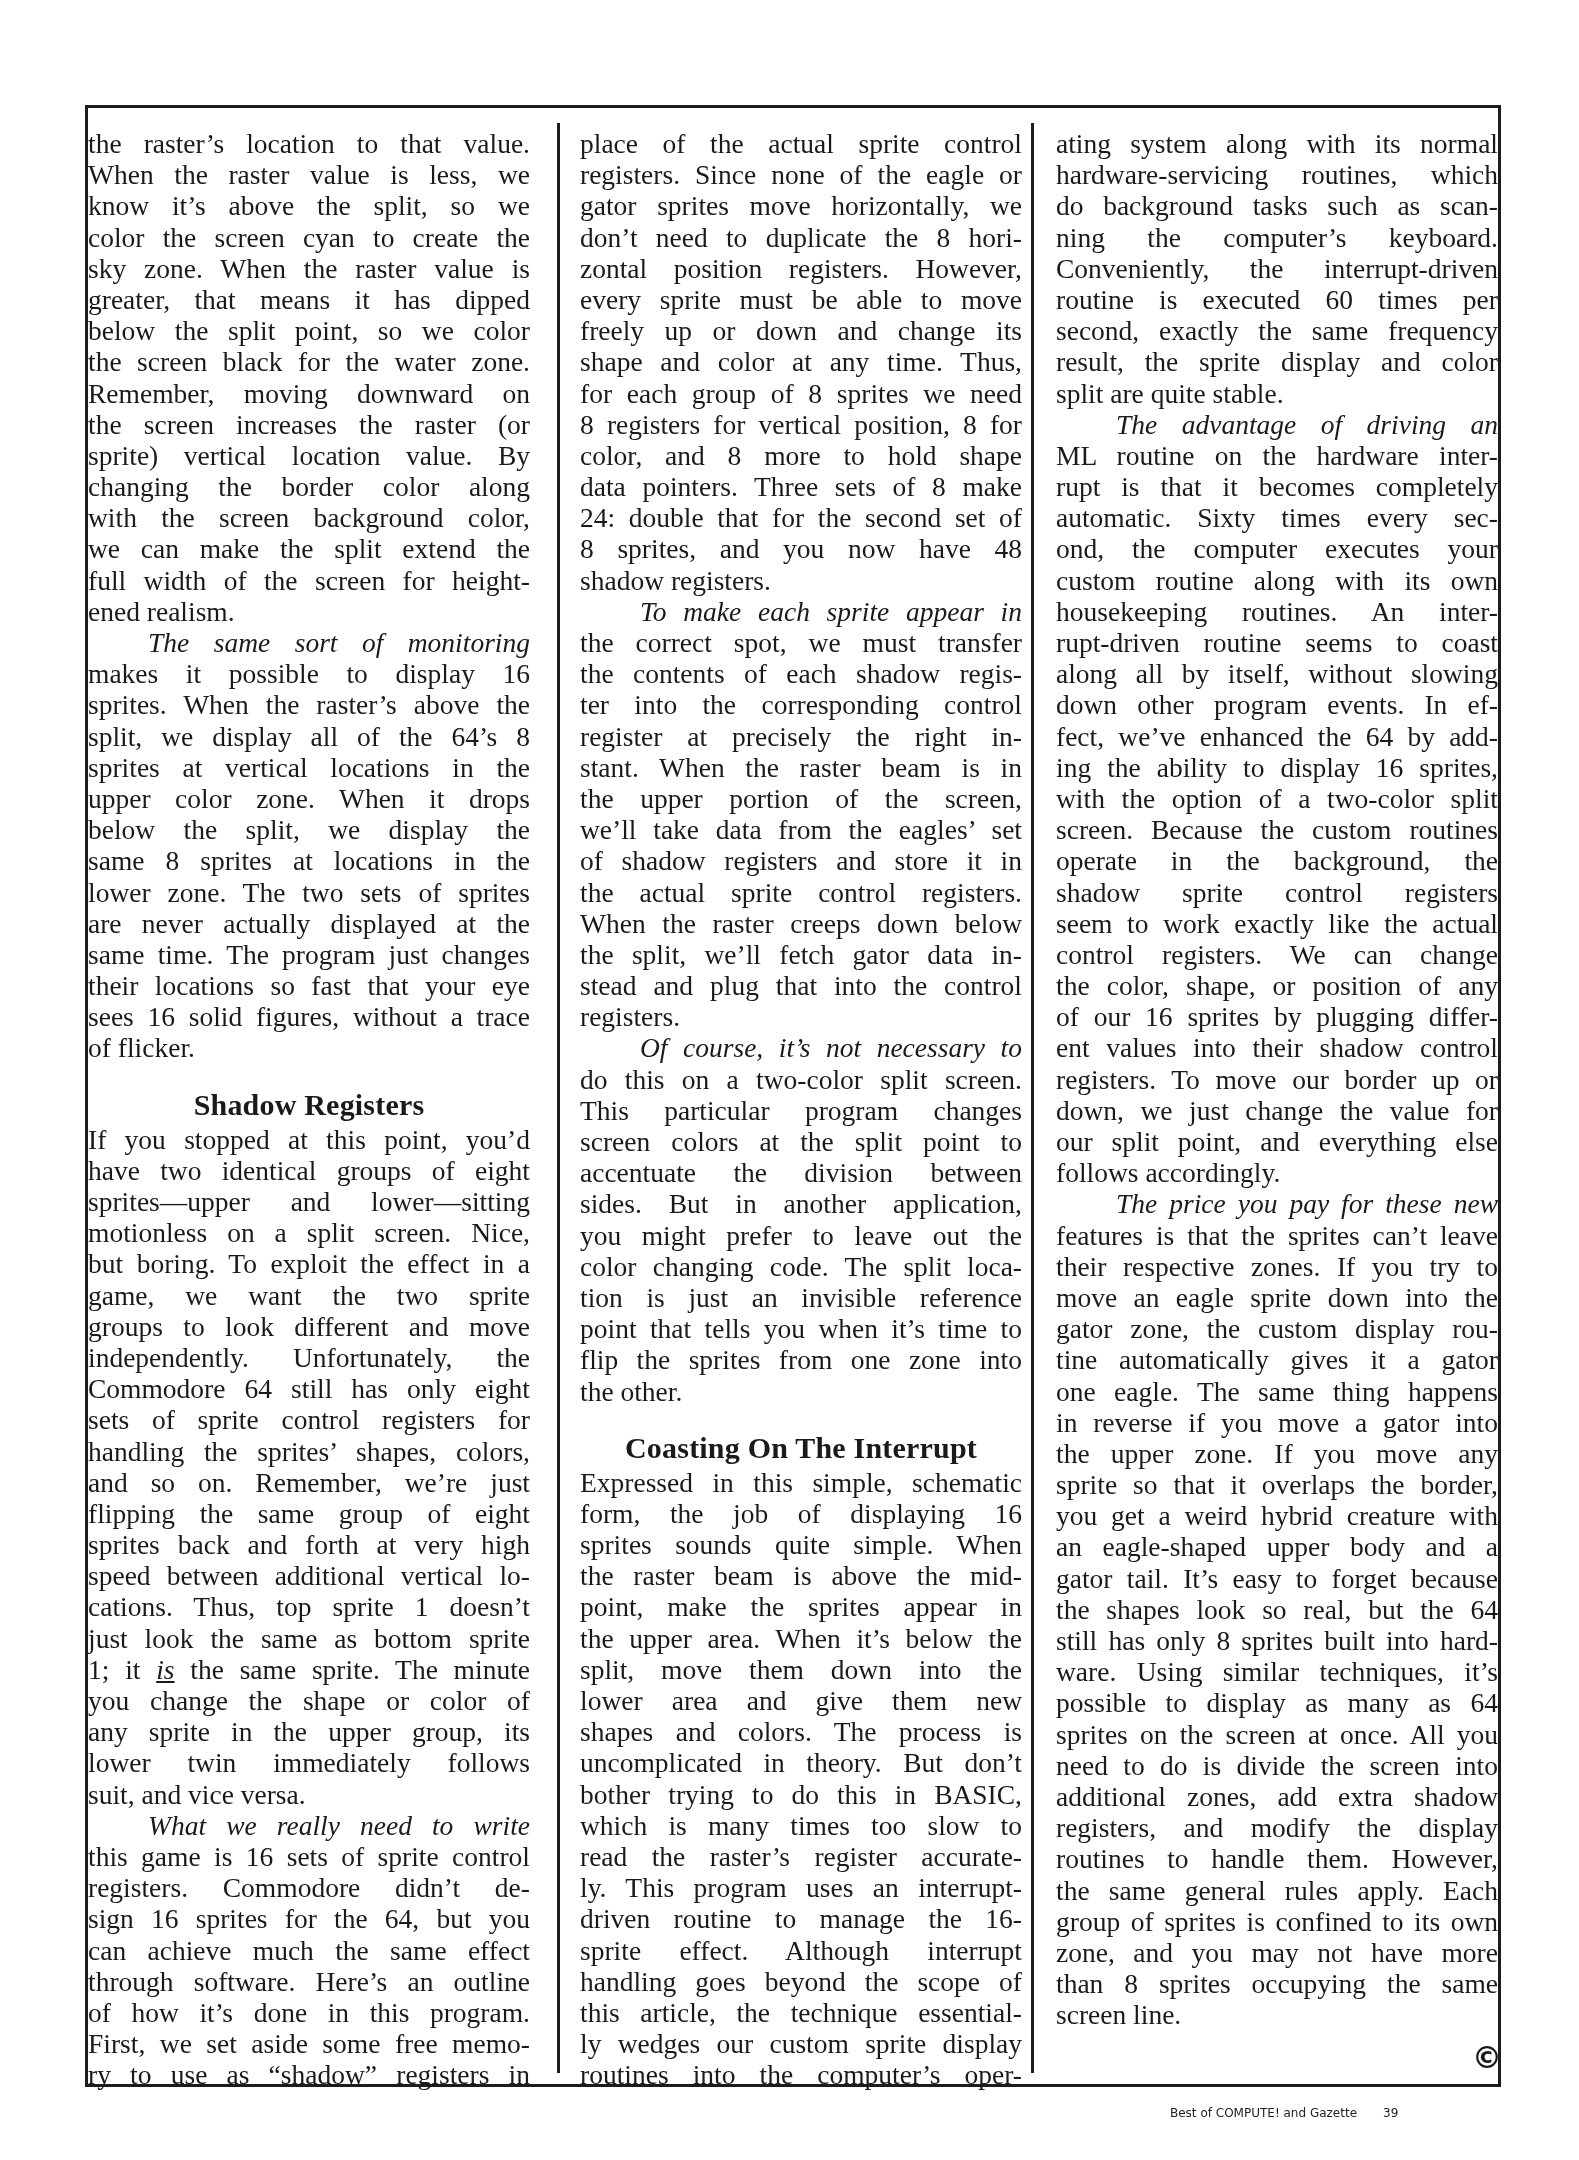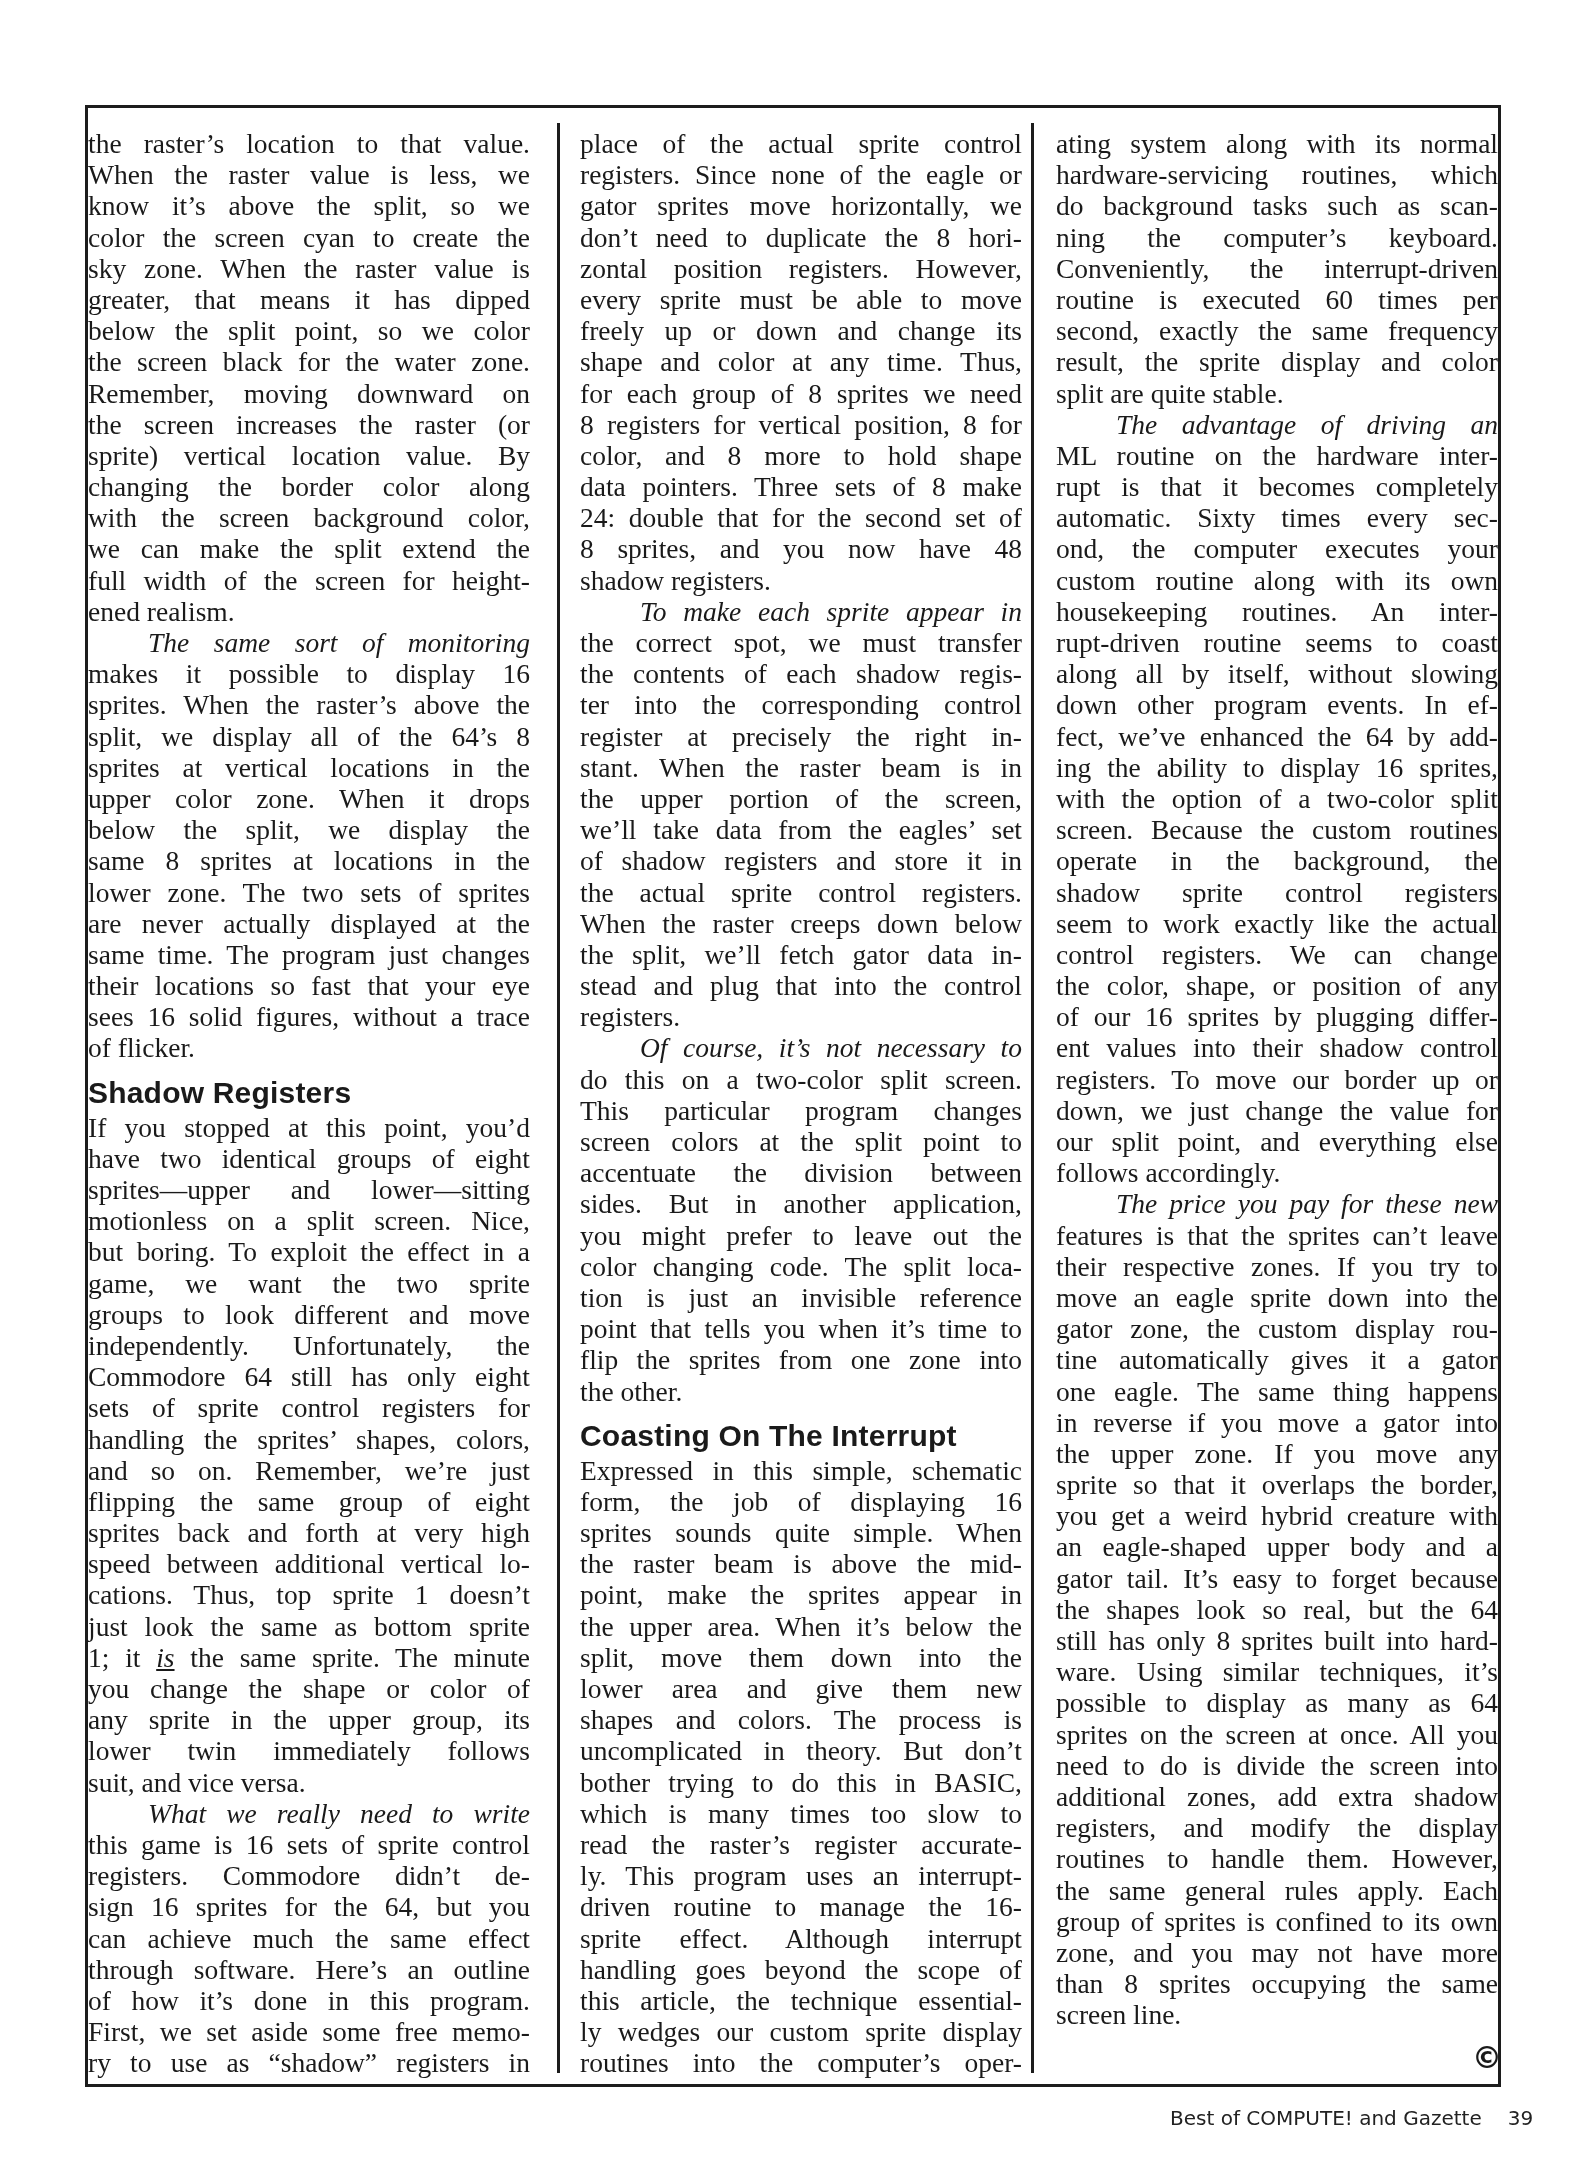--- a/index.html
+++ b/index.html
@@ -16,29 +16,29 @@
   .col1 { left: 88px; }
   .col2 { left: 580px; }
   .col3 { left: 1056px; }
   .divider { position: absolute; top: 123px; width: 3px; background: #1c1c1c; }
   .div1 { left: 557px; height: 1950px; }
   .div2 { left: 1031px; height: 1950px; }
   .line { display: block; white-space: nowrap; text-align: justify; text-align-last: justify; height: 31.2px; overflow: visible; }
   .line.last { text-align-last: left; }
   .line.indent { padding-left: 60px; font-style: italic; }
   .heading {
-    display: block; font-family: Liberation Sans, sans-serif; font-weight: bold;
-    font-size: 30px; line-height: 34px; margin-top: 12px; height: 36px; letter-spacing: 0.2px;
+    display: block; font-family: Liberation Serif, serif; font-weight: bold;
+    font-size: 30px; line-height: 34px; margin-top: 24px; height: 36px; letter-spacing: 0.2px; text-align: center;
   }
   .copyright-icon {
     position: absolute; font-family: "DejaVu Sans", sans-serif; font-weight: bold; font-size: 30px;
   }
   .footer {
     position: absolute; top: 2106px; left: 1170px;
-    font-family: "DejaVu Sans", "Liberation Sans", sans-serif; font-size: 20px; color: #222;
+    font-family: "DejaVu Sans", "Liberation Sans", sans-serif; font-size: 12px; color: #222;
     white-space: nowrap;
   }
   .footer .page-num { margin-left: 26px; }
   i { font-style: italic; text-decoration: underline; }
 </style>
 </head>
 <body>
 
 <div class="frame"></div>
 <div class="divider div1"></div>

